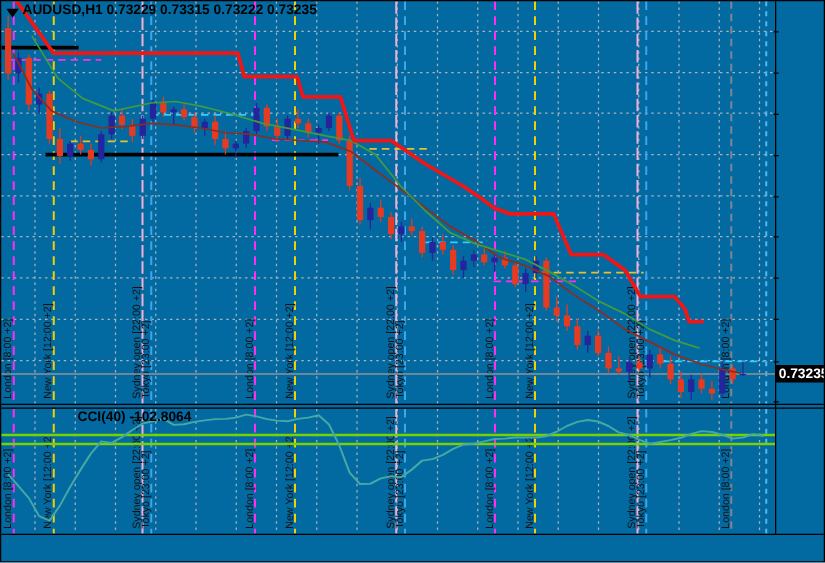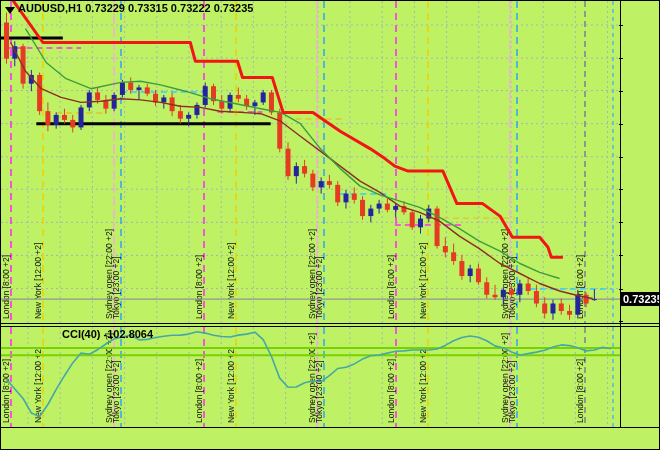--- a/index.html
+++ b/index.html
@@ -1,16 +1,16 @@
 <!DOCTYPE html>
 <html><head>
 <meta charset="utf-8">
 <style>
   html,body{margin:0;padding:0;background:#fff;}
-  #chart-window{position:relative;width:660px;height:450px;background:#bef264;
+  #chart-window{position:relative;width:660px;height:450px;background:#0369a1;
     font-family:"Liberation Sans",sans-serif;overflow:hidden;box-sizing:border-box;
     border:1px solid #000;}
   .abs{position:absolute;}
   .sep{left:0;width:660px;height:1px;background:#000;}
   #axis-border{left:619px;top:0;width:1px;height:427px;background:#000;}
   #title-row{left:17px;top:1px;font-size:11px;font-weight:600;color:#000;white-space:nowrap;}
   #symbol-dd{left:4px;top:5px;}
   #cci-label{left:22px;top:327px;font-size:11px;font-weight:600;color:#000;white-space:nowrap;margin-left:39px;}
   .ax-tick{position:absolute;left:618px;width:4px;height:1px;background:#000;}
   #cur-price{position:absolute;left:619px;top:291px;width:41px;height:14px;background:#000;

